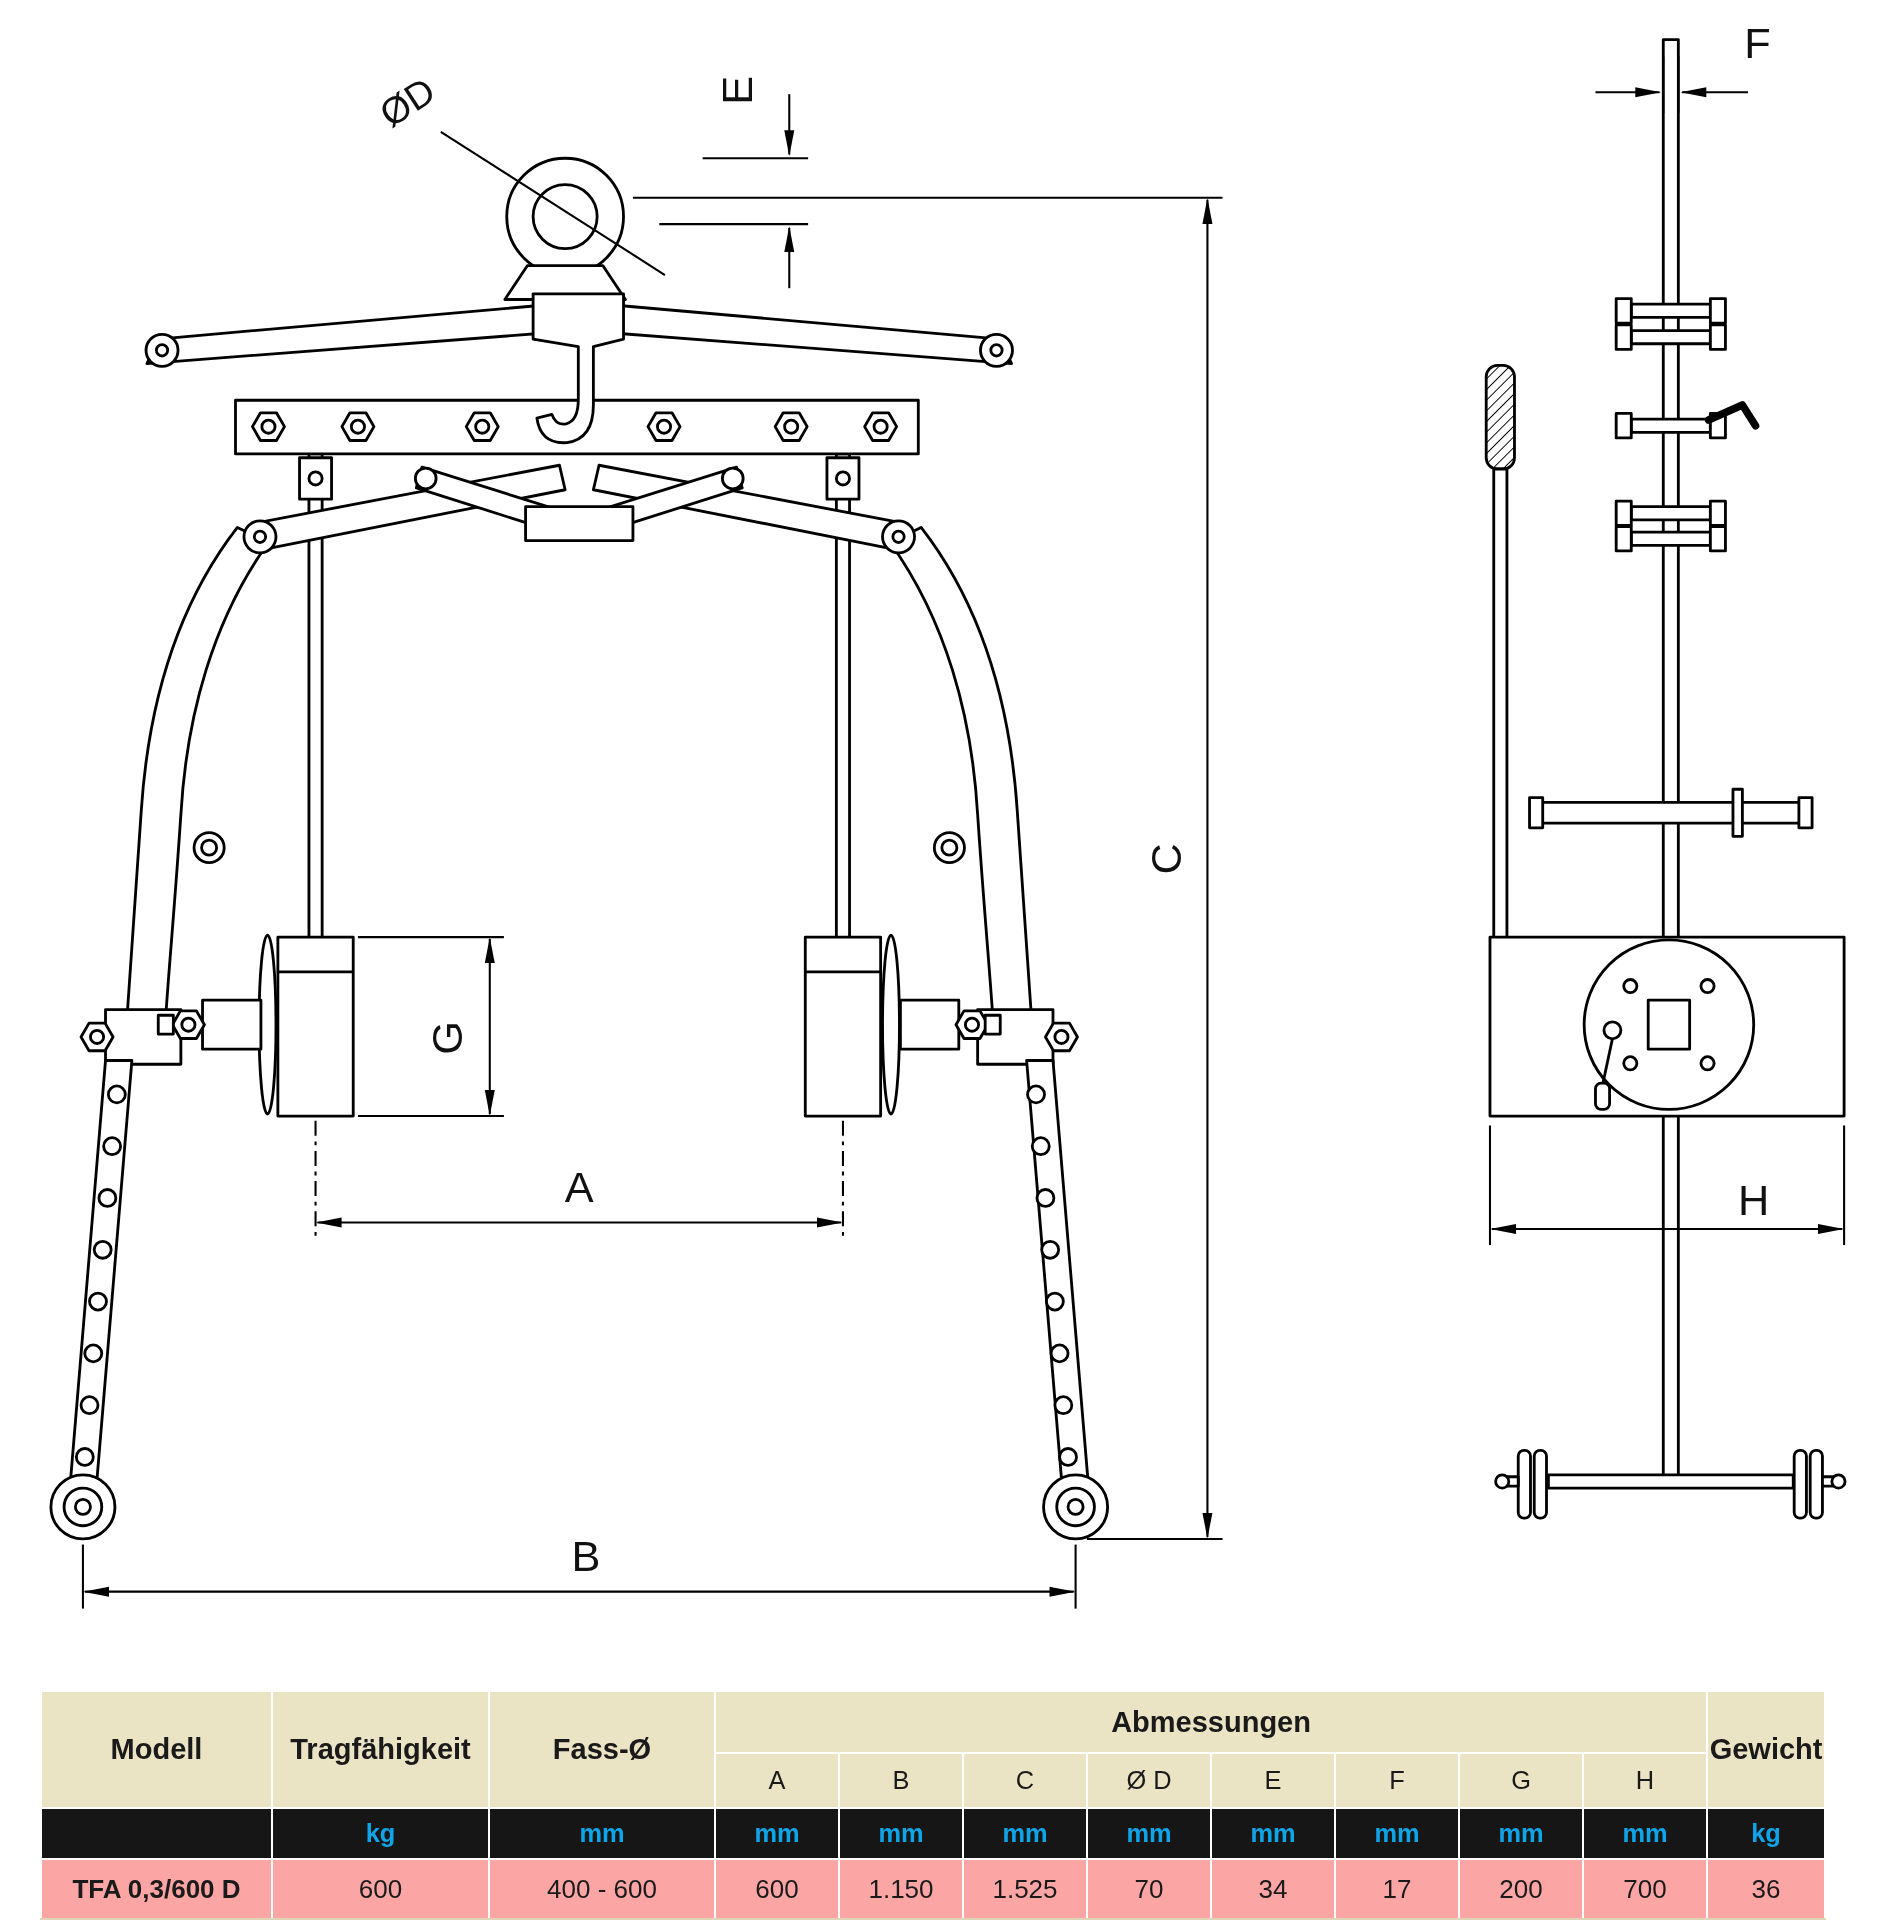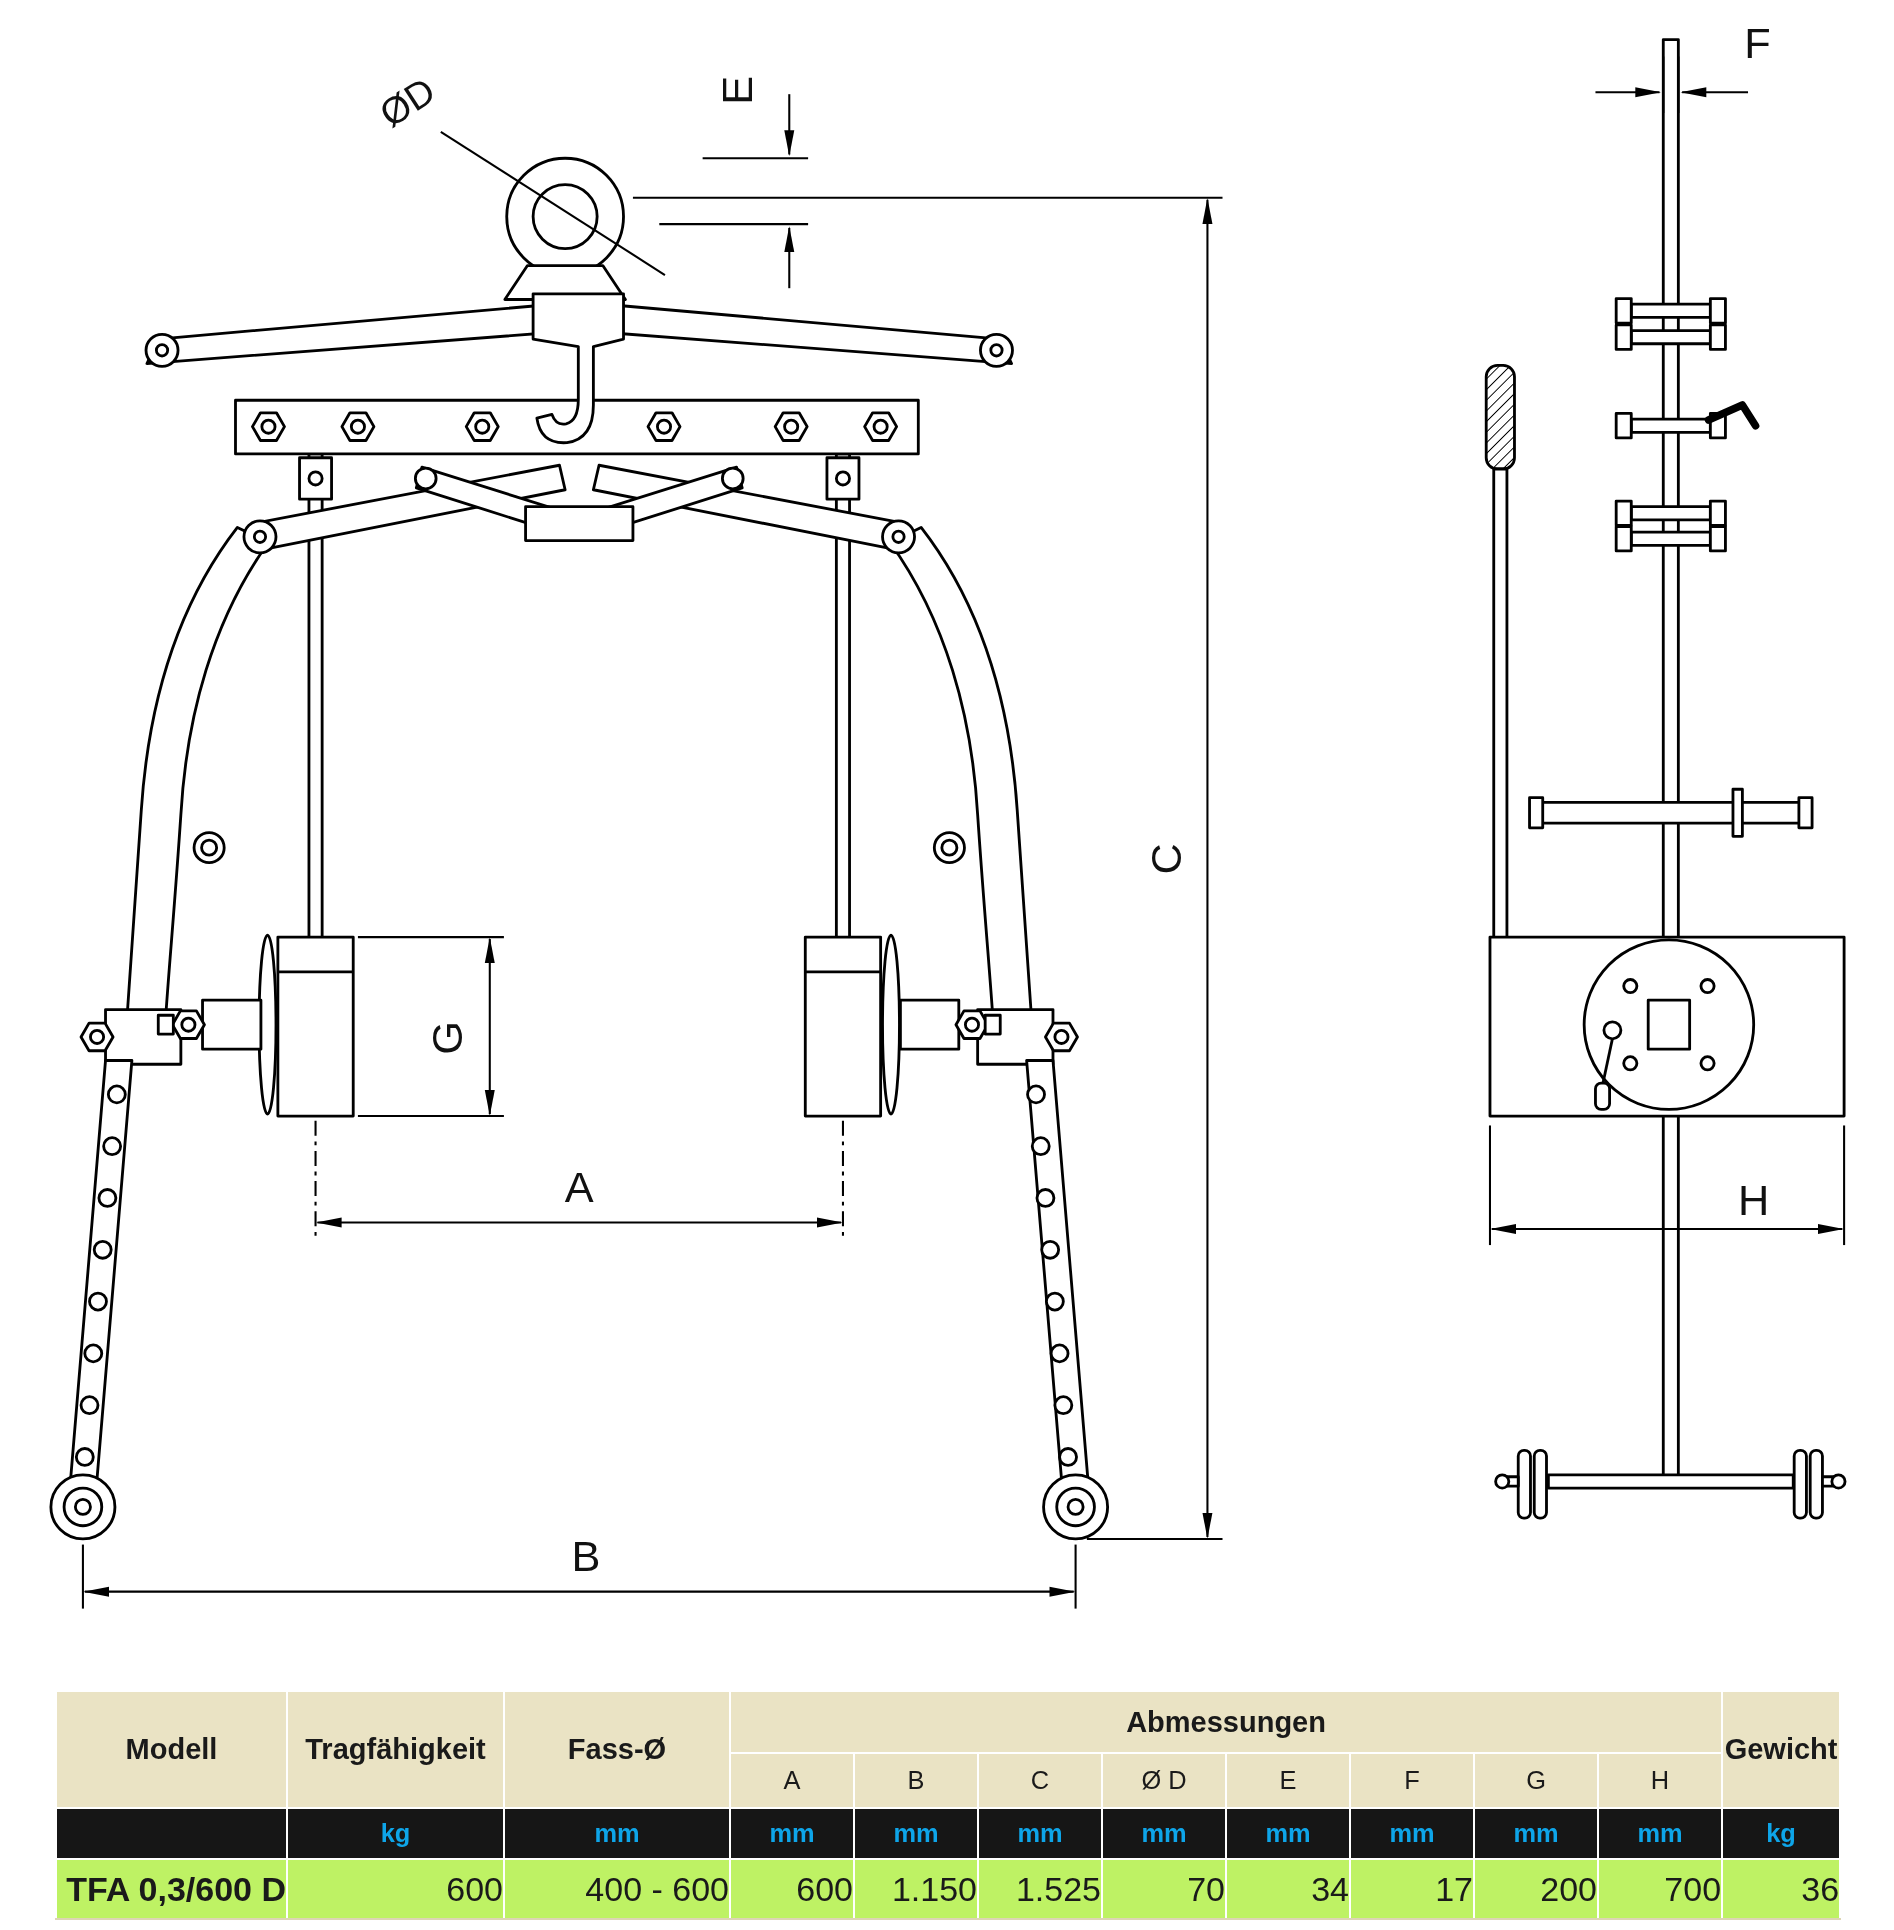--- a/index.html
+++ b/index.html
@@ -2,27 +2,27 @@
 <html style="font-size:15px"><head>
 <meta charset="utf-8">
 <style>
   html,body{margin:0;padding:0;background:#fff;}
   body{width:1895px;height:1930px;position:relative;font-family:"Liberation Sans",sans-serif;overflow:hidden;}
   .drawing{position:absolute;left:0;top:0;width:1895px;height:1667px;}
   svg text{font-family:"Liberation Sans",sans-serif;fill:#111;}
   .dimtxt{font-size:46px;}
   .dimtxt-sm{font-size:40px;}
 
-  .spec-table{position:absolute;left:55px;top:1690px;width:1785px;border-collapse:collapse;table-layout:fixed;
+  .spec-table{position:absolute;left:40px;top:1690px;width:1785px;border-collapse:collapse;table-layout:fixed;
               font-family:"Liberation Sans",sans-serif;color:#1a1a1a;}
   .spec-table th,.spec-table td{border:2.8px solid #fff;text-align:center;vertical-align:middle;padding:0;}
   .hdr th{background:#eae3c4;font-size:29px;font-weight:bold;height:60px;}
   .sub th{background:#eae3c4;font-size:25.4px;font-weight:normal;height:53px;}
   .units td{background:#161616;color:#0ea5e9;font-size:25.4px;font-weight:bold;height:49px;}
-  .data td{background:#bef264;font-size:34px;font-weight:normal;height:58px;border-bottom:2.8px solid #ddd5b5;text-align:right;}
+  .data td{background:#fca5a5;font-size:26px;font-weight:normal;height:58px;border-bottom:2.8px solid #ddd5b5;}
   .data td.model{font-weight:bold;}
 </style>
 </head>
 <body>
 
 <div class="drawing">
 <svg width="1895" height="1667" viewBox="0 0 2012 1770" xmlns="http://www.w3.org/2000/svg">
   <defs>
     <marker id="ar" viewBox="0 0 16 7" refX="15" refY="3.5" markerWidth="28" markerHeight="12" markerUnits="userSpaceOnUse" orient="auto-start-reverse">
       <path d="M 16,3.5 L 0,0.4 L 0,6.6 Z" fill="#000"></path>

